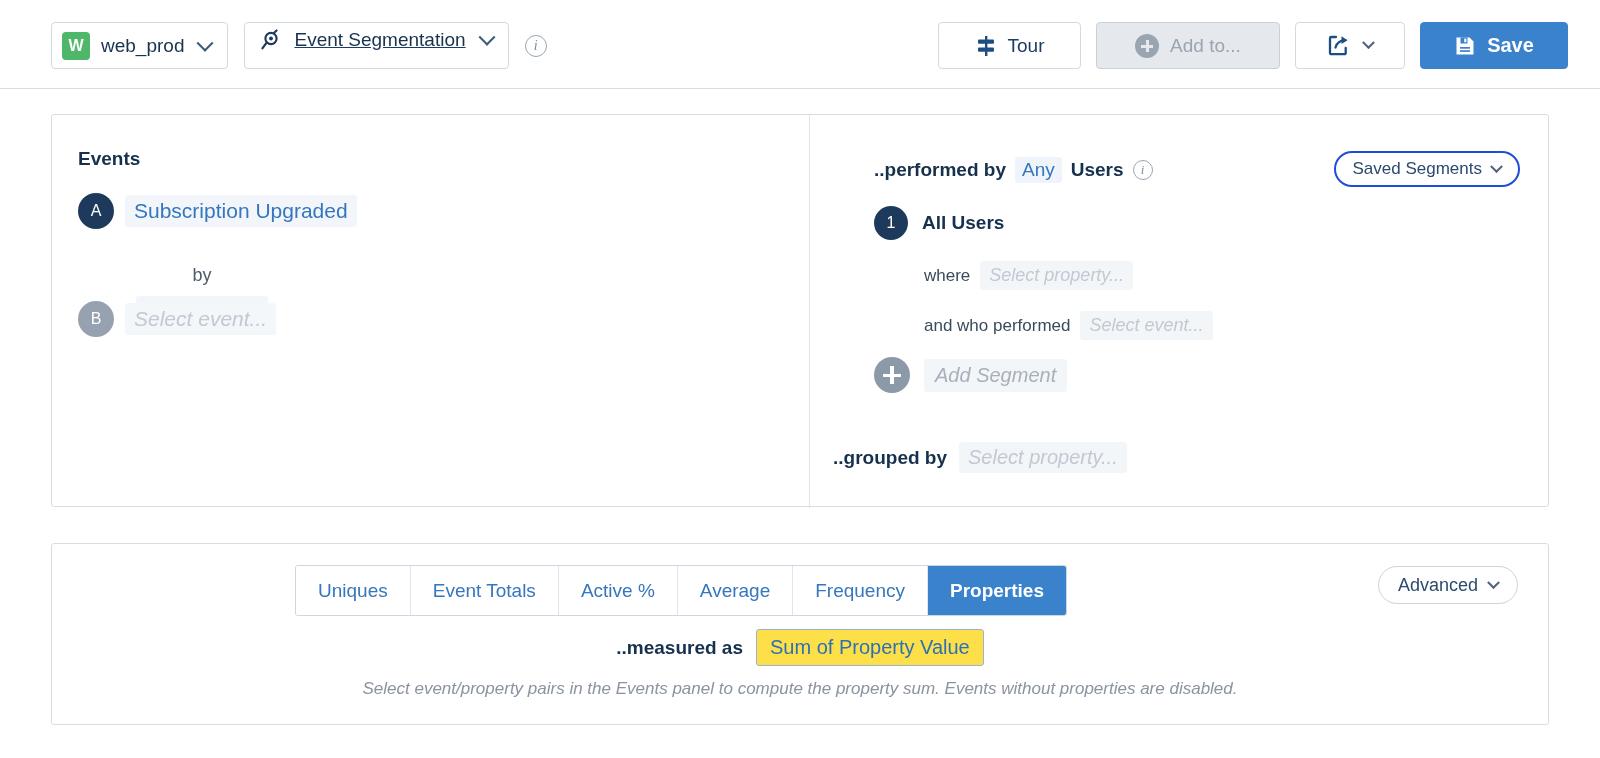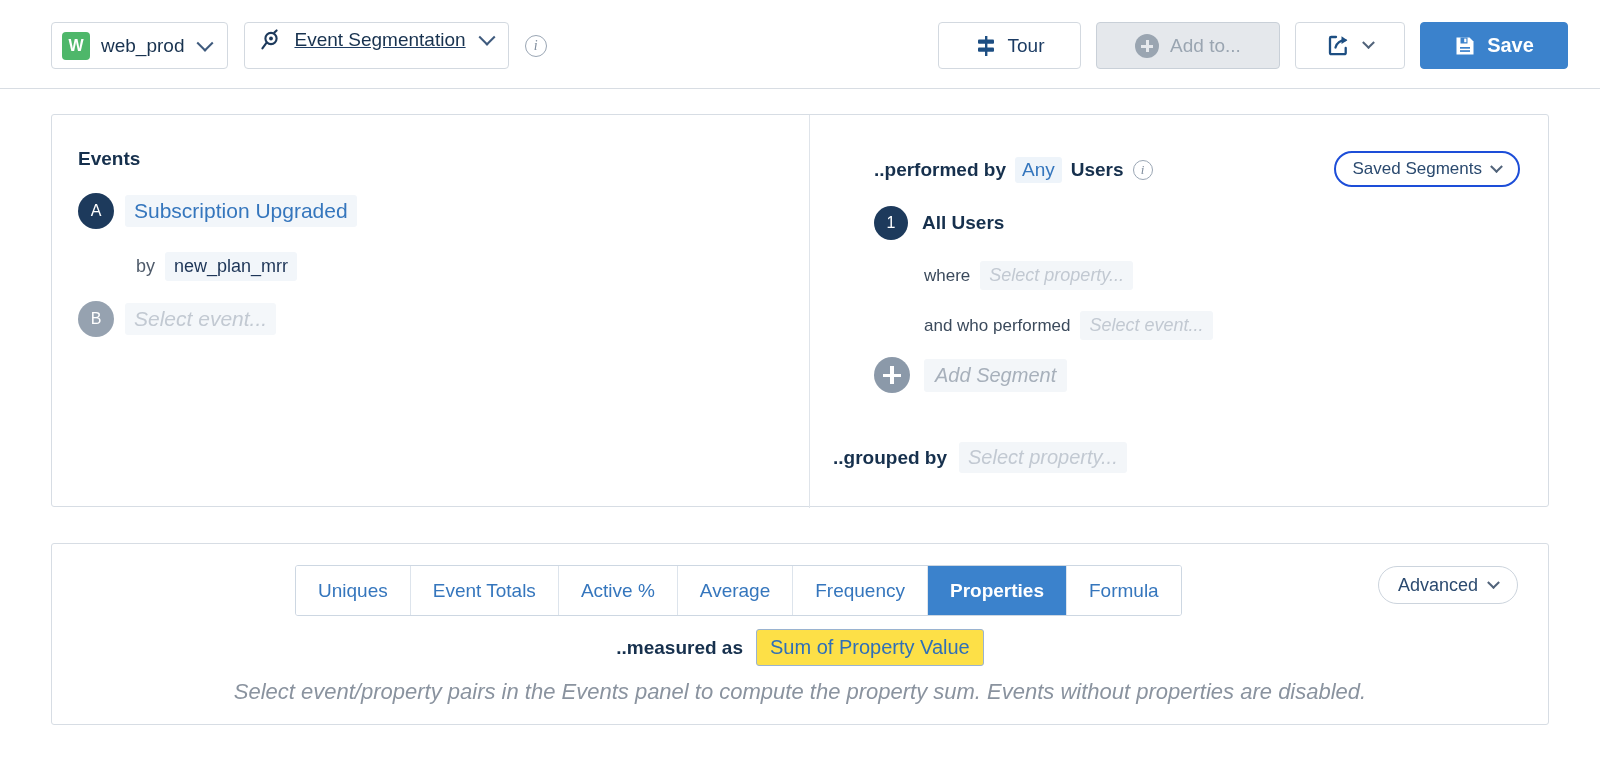--- a/index.html
+++ b/index.html
@@ -124,22 +124,22 @@
   .ev-badge.dark { background: #1d3a5c; }
   .ev-badge.grey { background: #96a2b0; }
   .ev-chip {
     padding: 4px 9px; border-radius: 3px; background: #f2f6fa;
     font-size: 21px; color: #3576bd;
   }
   .ev-chip.placeholder {
     color: #c2c9d2; font-style: italic; font-size: 21px; background:#f4f7fa;
   }
   .by-row {
-    position: absolute; left: 84px; top: 137px;
-    display:flex; align-items:center; gap: 10px;
+    position: absolute; left: 84px; top: 150px;
+    display:flex; align-items:center; gap: 10px; flex-direction: column;
   }
   .by-label { font-size: 18px; color: #4f5b6b; }
   .by-chip {
     padding: 4px 9px; border-radius: 3px; background: #f2f6fa;
     font-size: 18px; color: #1d3557;
   }
 
   
   .seg-head {
     position: absolute; left: 65px; top: 42px;
@@ -238,21 +238,21 @@
     position: absolute; left: 0; right: 0; top: 85px;
     display:flex; align-items:center; justify-content:center; gap: 13px;
   }
   .measured-label { font-size: 19px; font-weight: bold; color: #16304d; }
   .measured-chip {
     padding: 6px 13px; border: 1px solid #9ab3d0; border-radius: 3px;
     font-size: 20px; color: #2f6fb8; background:#fde047; cursor: pointer;
   }
   .footnote {
     position: absolute; left: 0; right: 0; top: 135px;
-    text-align: center; font-size: 22px; font-style: italic;
+    text-align: center; font-size: 17px; font-style: italic;
     color: #8a939f;
   }
 
   svg { display: block; }
 </style>
 </head>
 <body>
 
 <div class="topbar">
 
@@ -387,21 +387,20 @@
 
 <div class="card bottom-card">
 
   <div class="tabs">
     <div class="tab">Uniques</div>
     <div class="tab">Event Totals</div>
     <div class="tab">Active %</div>
     <div class="tab">Average</div>
     <div class="tab">Frequency</div>
     <div class="tab active">Properties</div>
-    <div class="tab">Formula</div>
   </div>
 
   <div class="advanced-btn">
     <span>Advanced</span>
     <span class="caret-sm"></span>
   </div>
 
   <div class="measured-row">
     <span class="measured-label">..measured as</span>
     <span class="measured-chip">Sum of Property Value</span>

